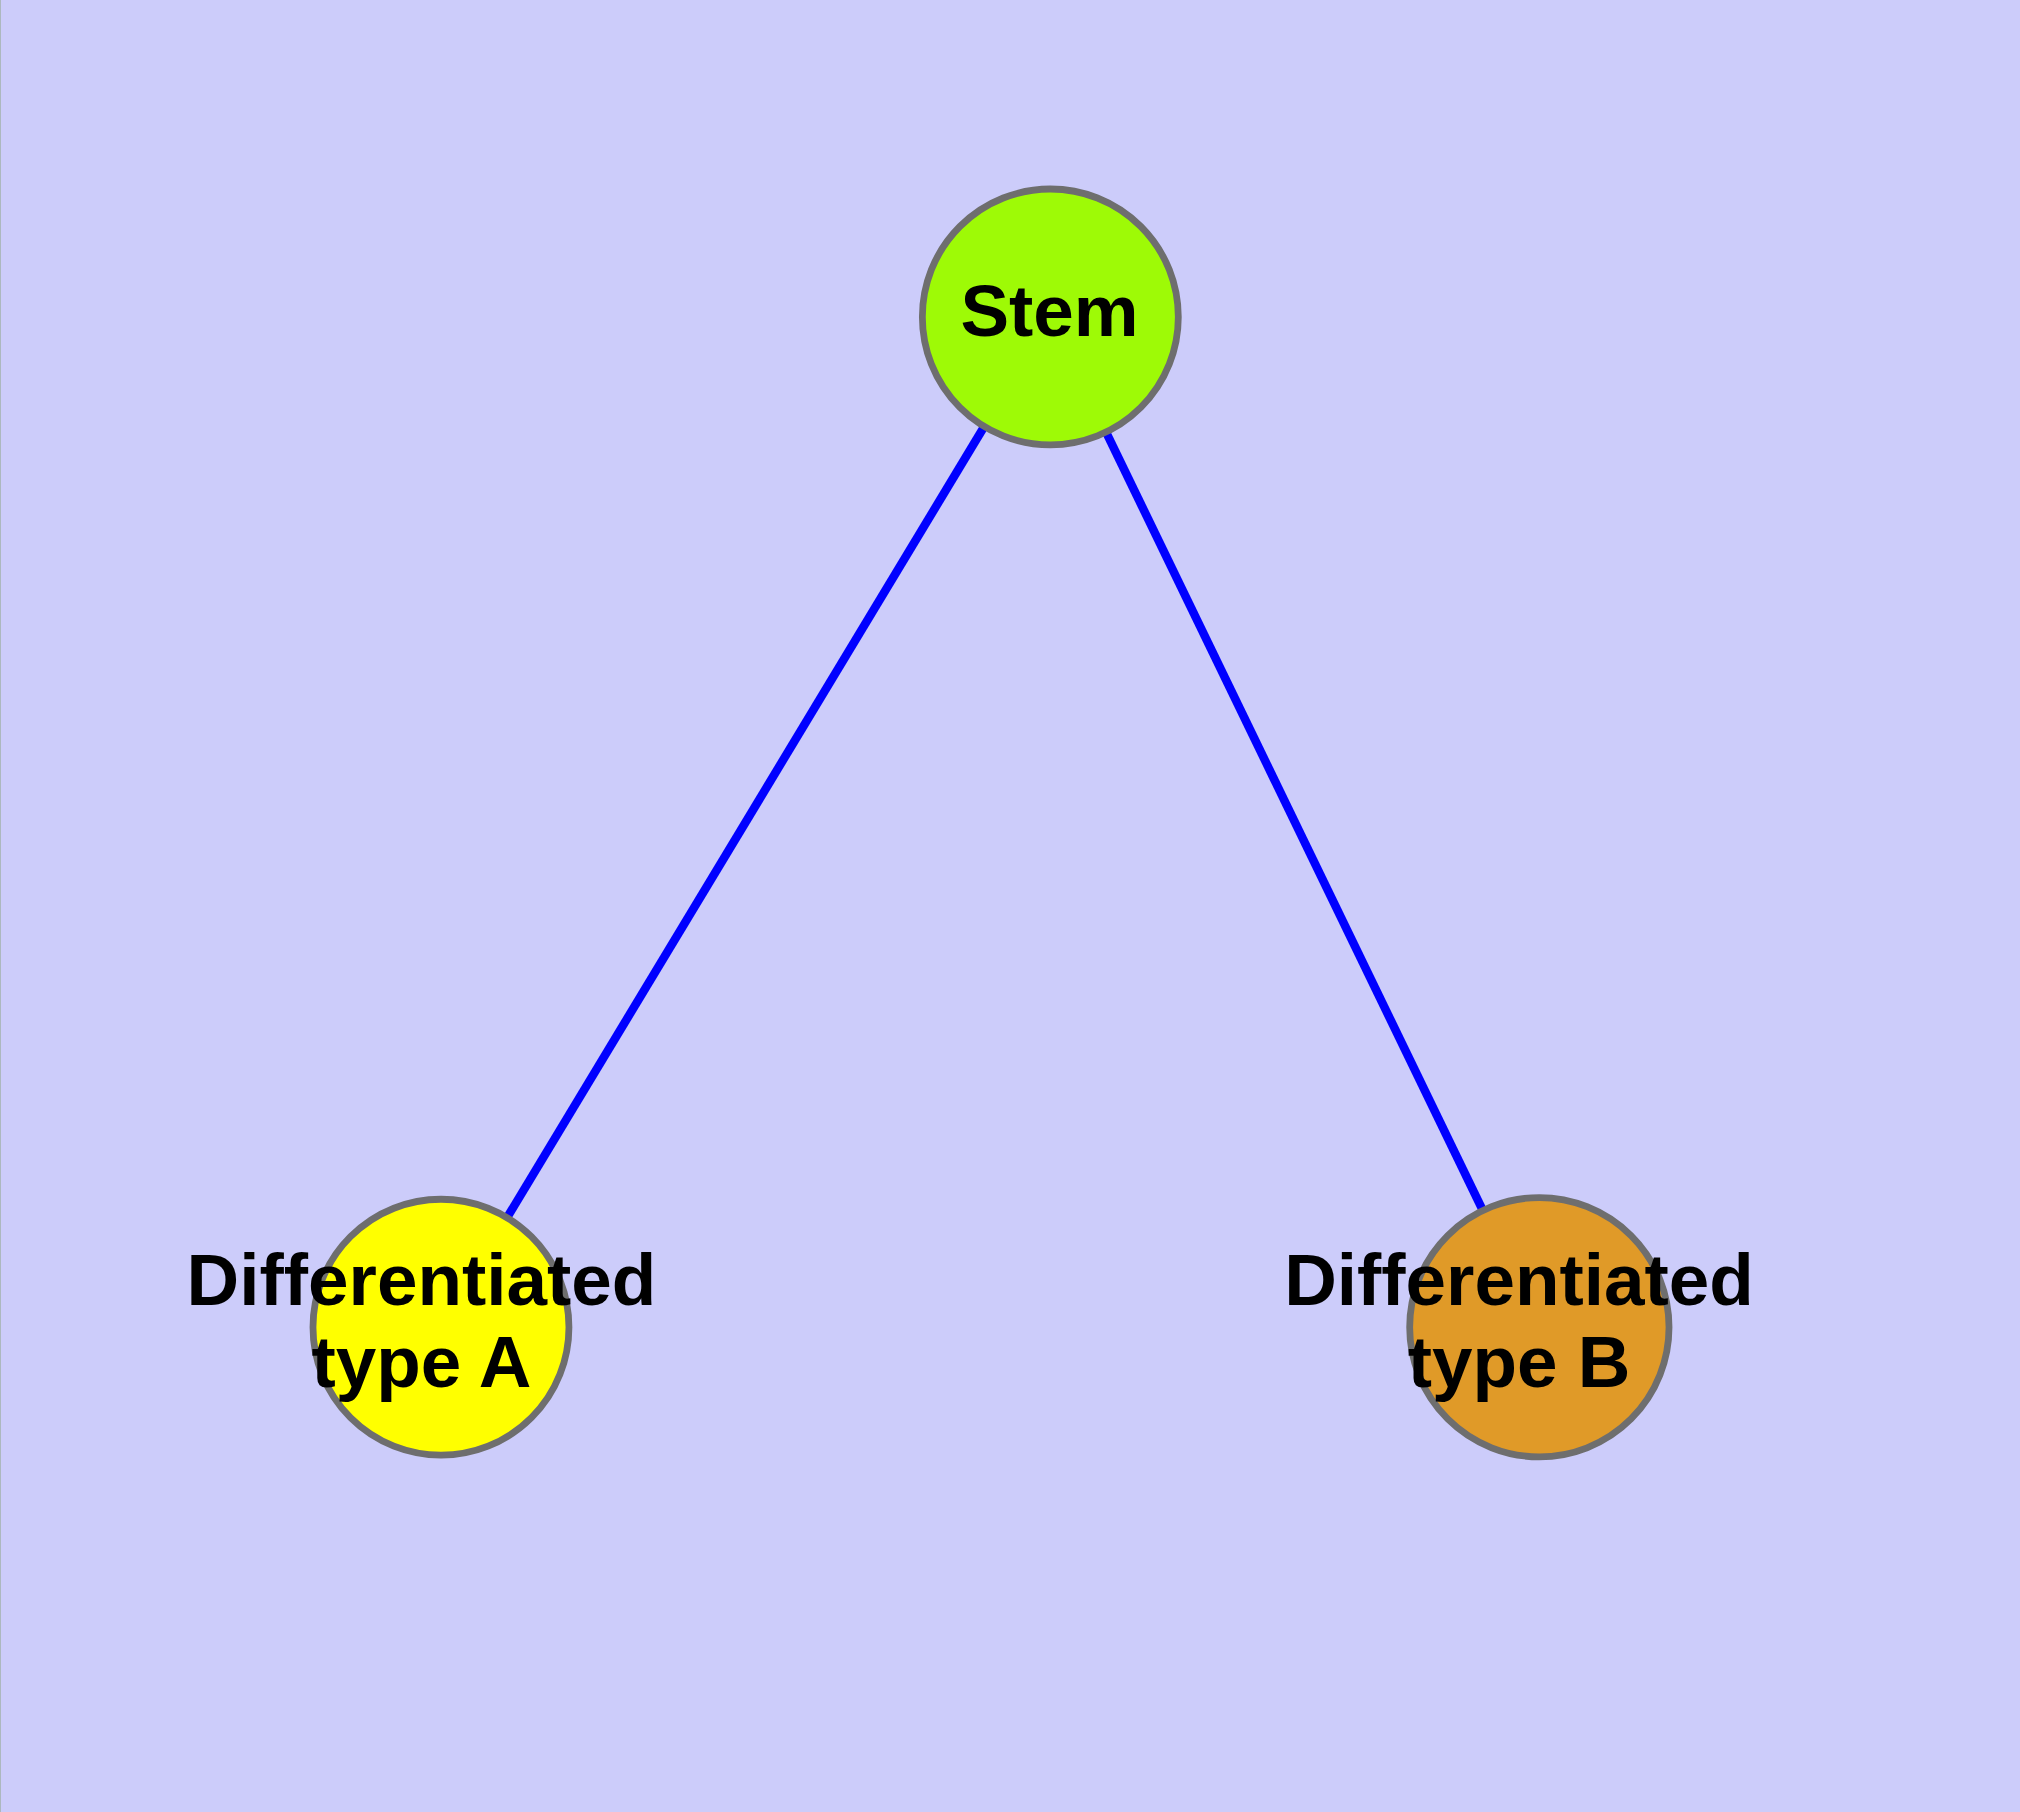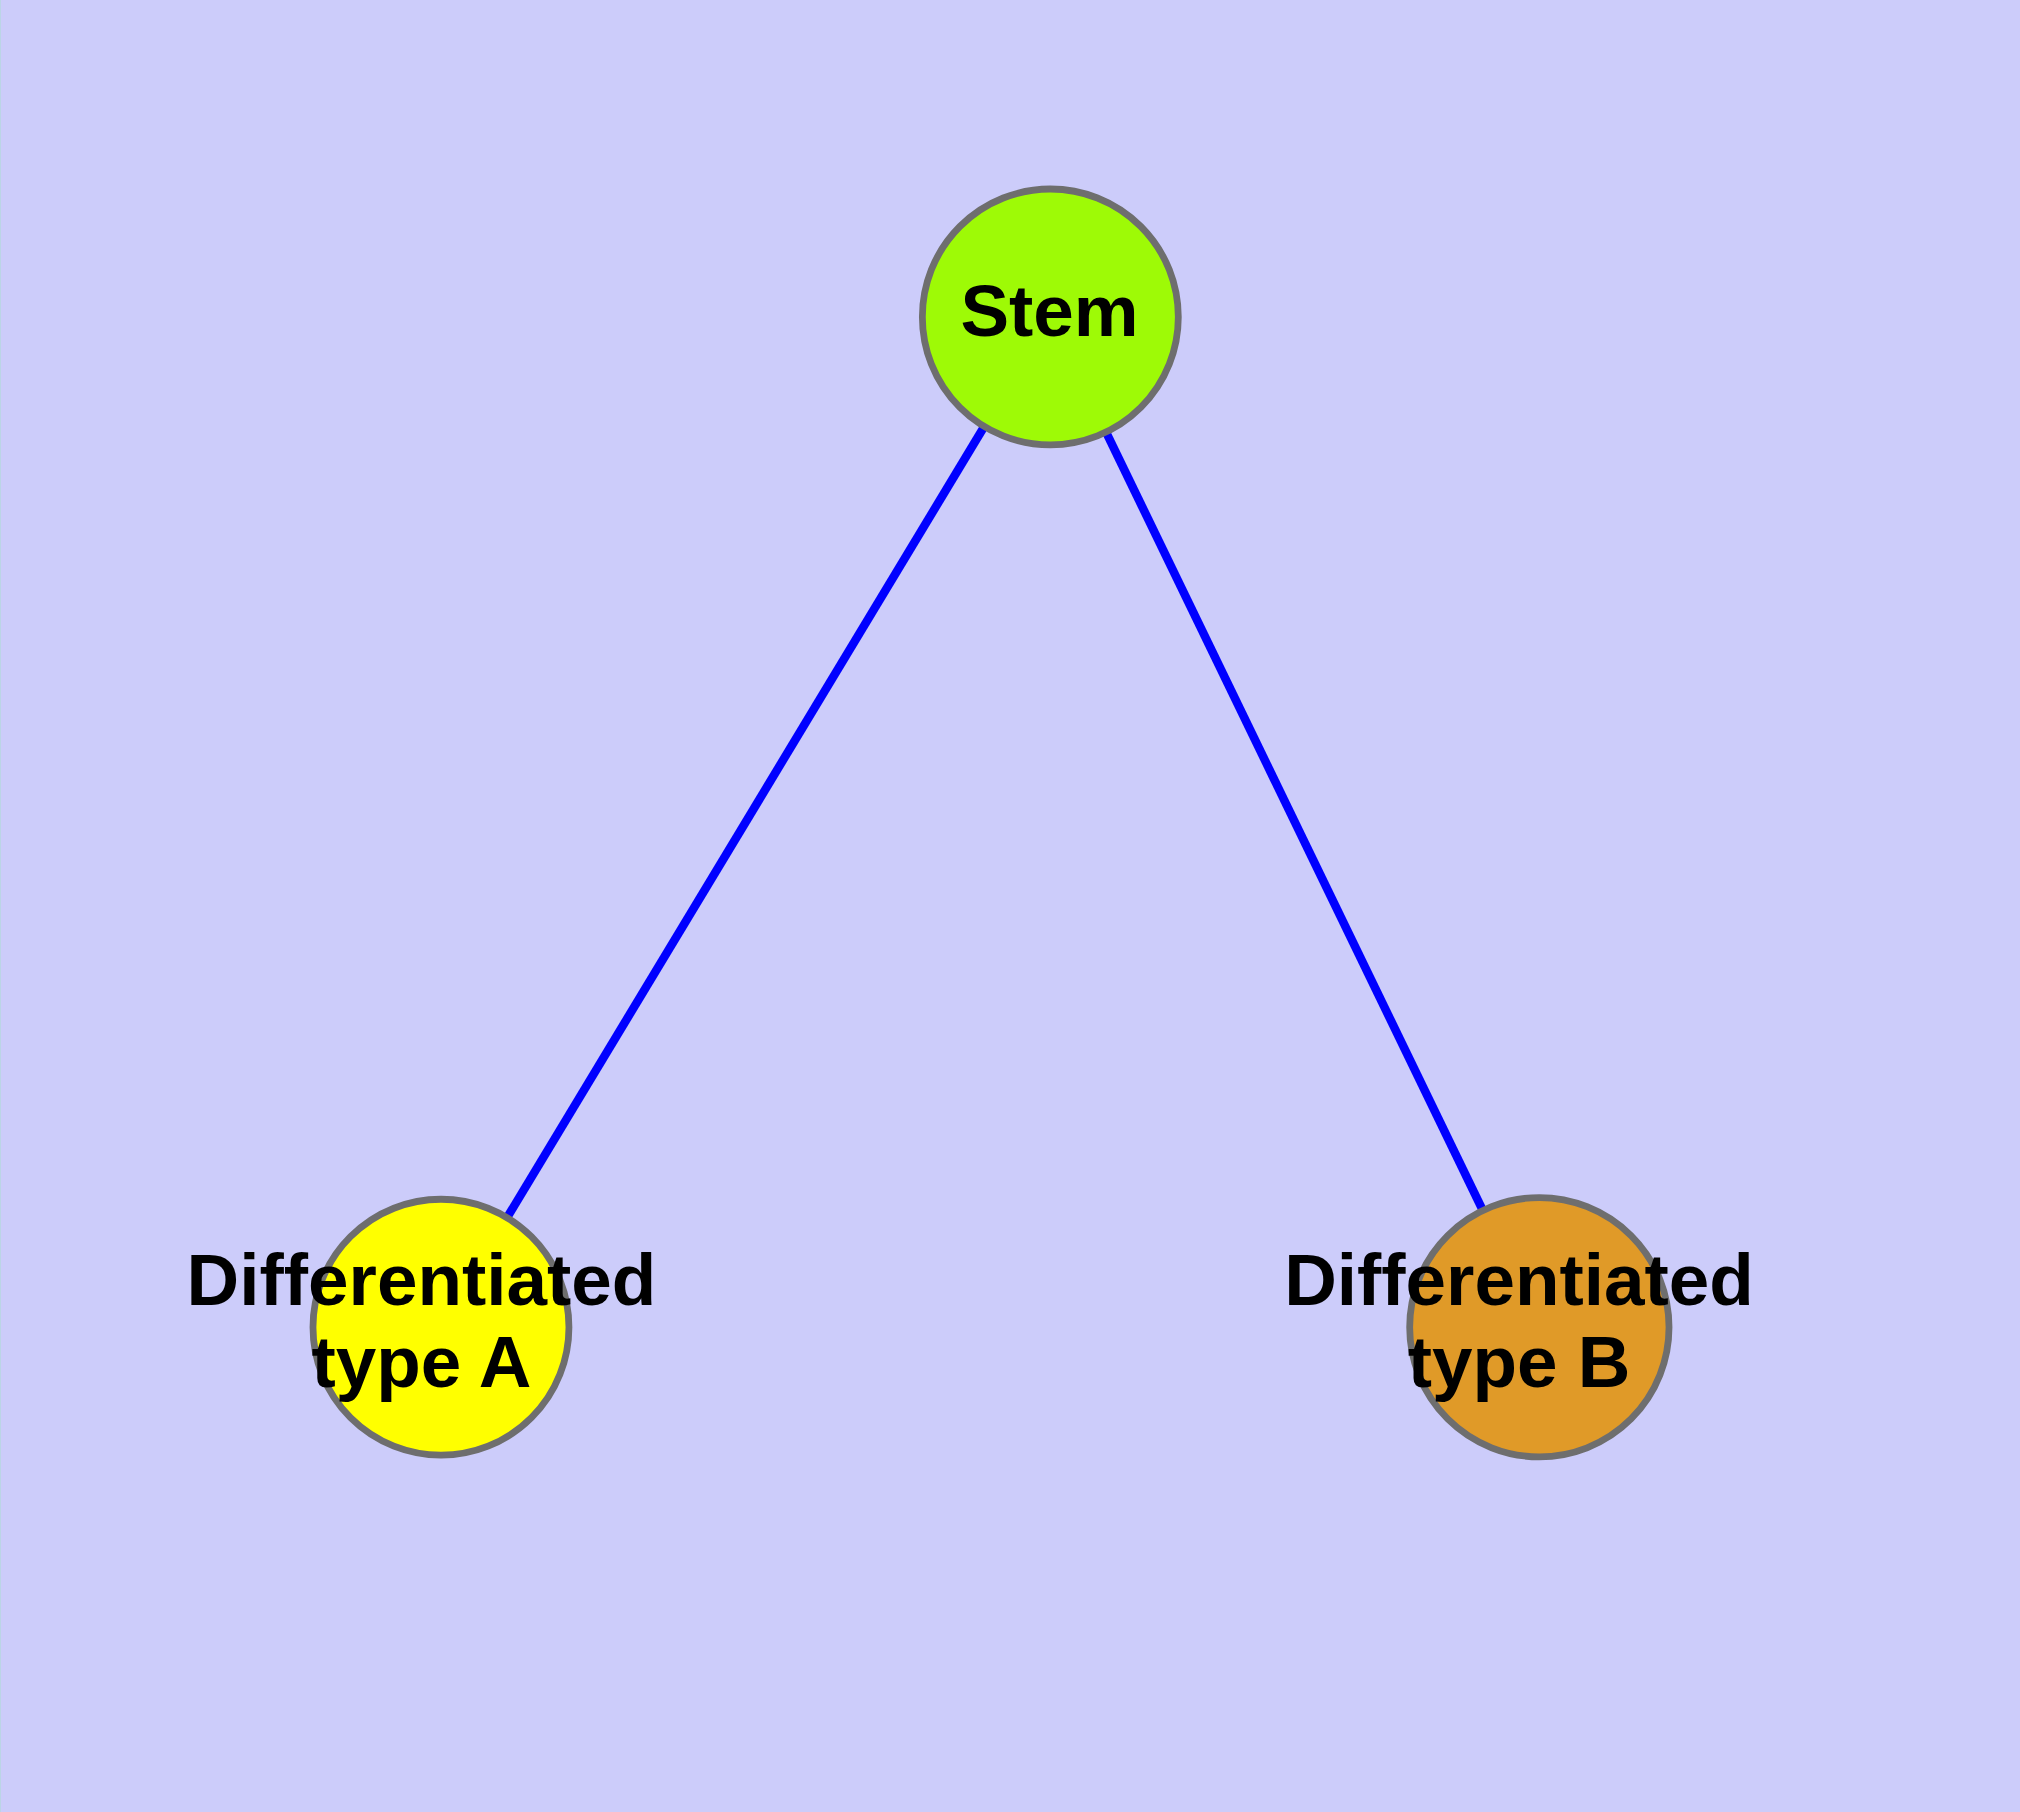--- a/index.html
+++ b/index.html
@@ -30,21 +30,21 @@
     stroke: none;
     text-anchor: middle;
     dominant-baseline: middle;
   }
   .node-circle { stroke: #6e6e6e; }
   .edge-line { stroke: #0000ff; stroke-linecap: butt; }
 </style>
 </head>
 <body>
 
-<div id="stage" style="width: 2021px; height: 1812px; background: #86efac;">
+<div id="stage" style="width: 2021px; height: 1812px; background: #4d7c0f;">
   <svg id="graph-svg" viewBox="0 0 2384 2138" xmlns="http://www.w3.org/2000/svg" width="2021" height="1812">
 
     <rect id="bg-rect" x="0" y="0" width="2384" height="2138" fill="#ccccfa"></rect>
 
     <g id="edges-layer">
         <line class="edge-line" x1="1239" y1="374" x2="520" y2="1566" stroke="#0000ff" stroke-width="10"></line>
         <line class="edge-line" x1="1239" y1="374" x2="1816" y2="1566" stroke="#0000ff" stroke-width="10"></line>
       </g>
     <g id="nodes-layer">
         <circle class="node-circle" cx="1239" cy="374" r="151" fill="#9efa06" stroke="#6e6e6e" stroke-width="8"></circle>

